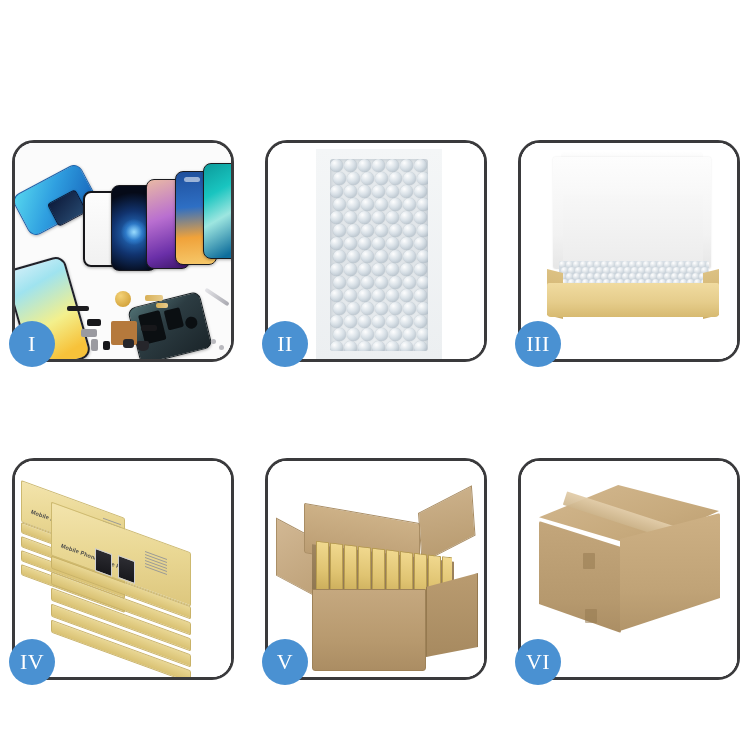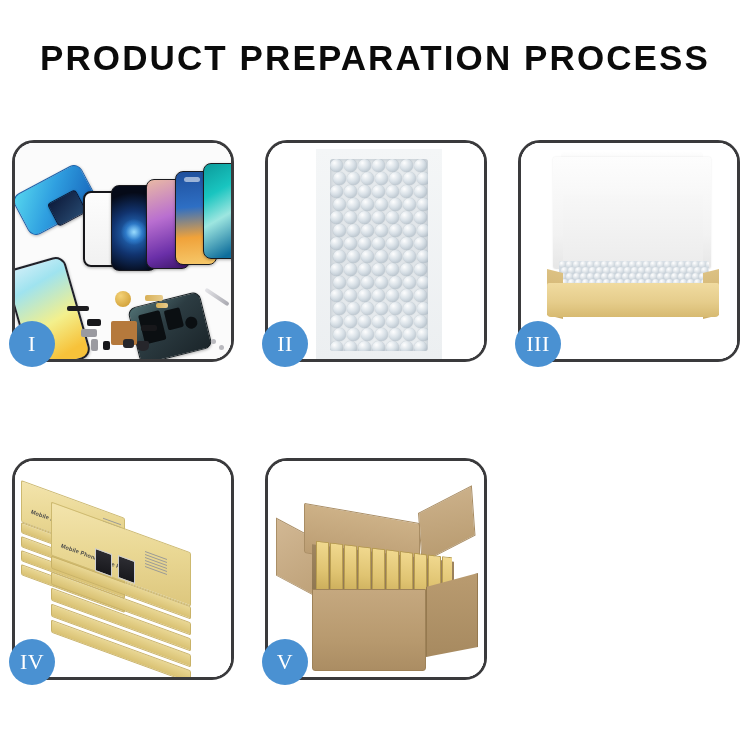--- a/index.html
+++ b/index.html
@@ -322,21 +322,20 @@
     border-radius:2px;
   }
   .c6-mark { position:absolute; background: rgba(150,122,80,.55); border-radius:1px; }
 </style>
 </head>
 <body>
 
 <div class="page">
 
   <div class="header">
-    <div class="title">PRODUCT PREPARATION PROCESS</div>
   </div>
 
   <div class="grid">
 
     <div class="row row1">
 
       <div class="card c1">
         <div class="card-inner">
           <div class="scene1">
             <div class="ph ph-a"></div>
@@ -688,15 +687,28 @@
                 <i style="left: 112px;"></i>
                 <i style="left: 126px;"></i>
               </div>
             <div class="c5-side"></div>
             <div class="c5-front"></div>
           </div>
         </div>
         <div class="badge">V</div>
       </div>
 
+      <div class="card c3">
+        <div class="card-inner">
+          <div class="scene6">
+            <div class="c6-top"></div>
+            <div class="c6-tape"></div>
+            <div class="c6-left"></div>
+            <div class="c6-right"></div>
+            <div class="c6-mark" style="left:62px;top:92px;width:12px;height:16px;"></div>
+            <div class="c6-mark" style="left:64px;top:148px;width:12px;height:14px;"></div>
+          </div>
+        </div>
+        <div class="badge">VI</div>
+      </div>
     </div>
   </div>
 </div>
 
 </body></html>

